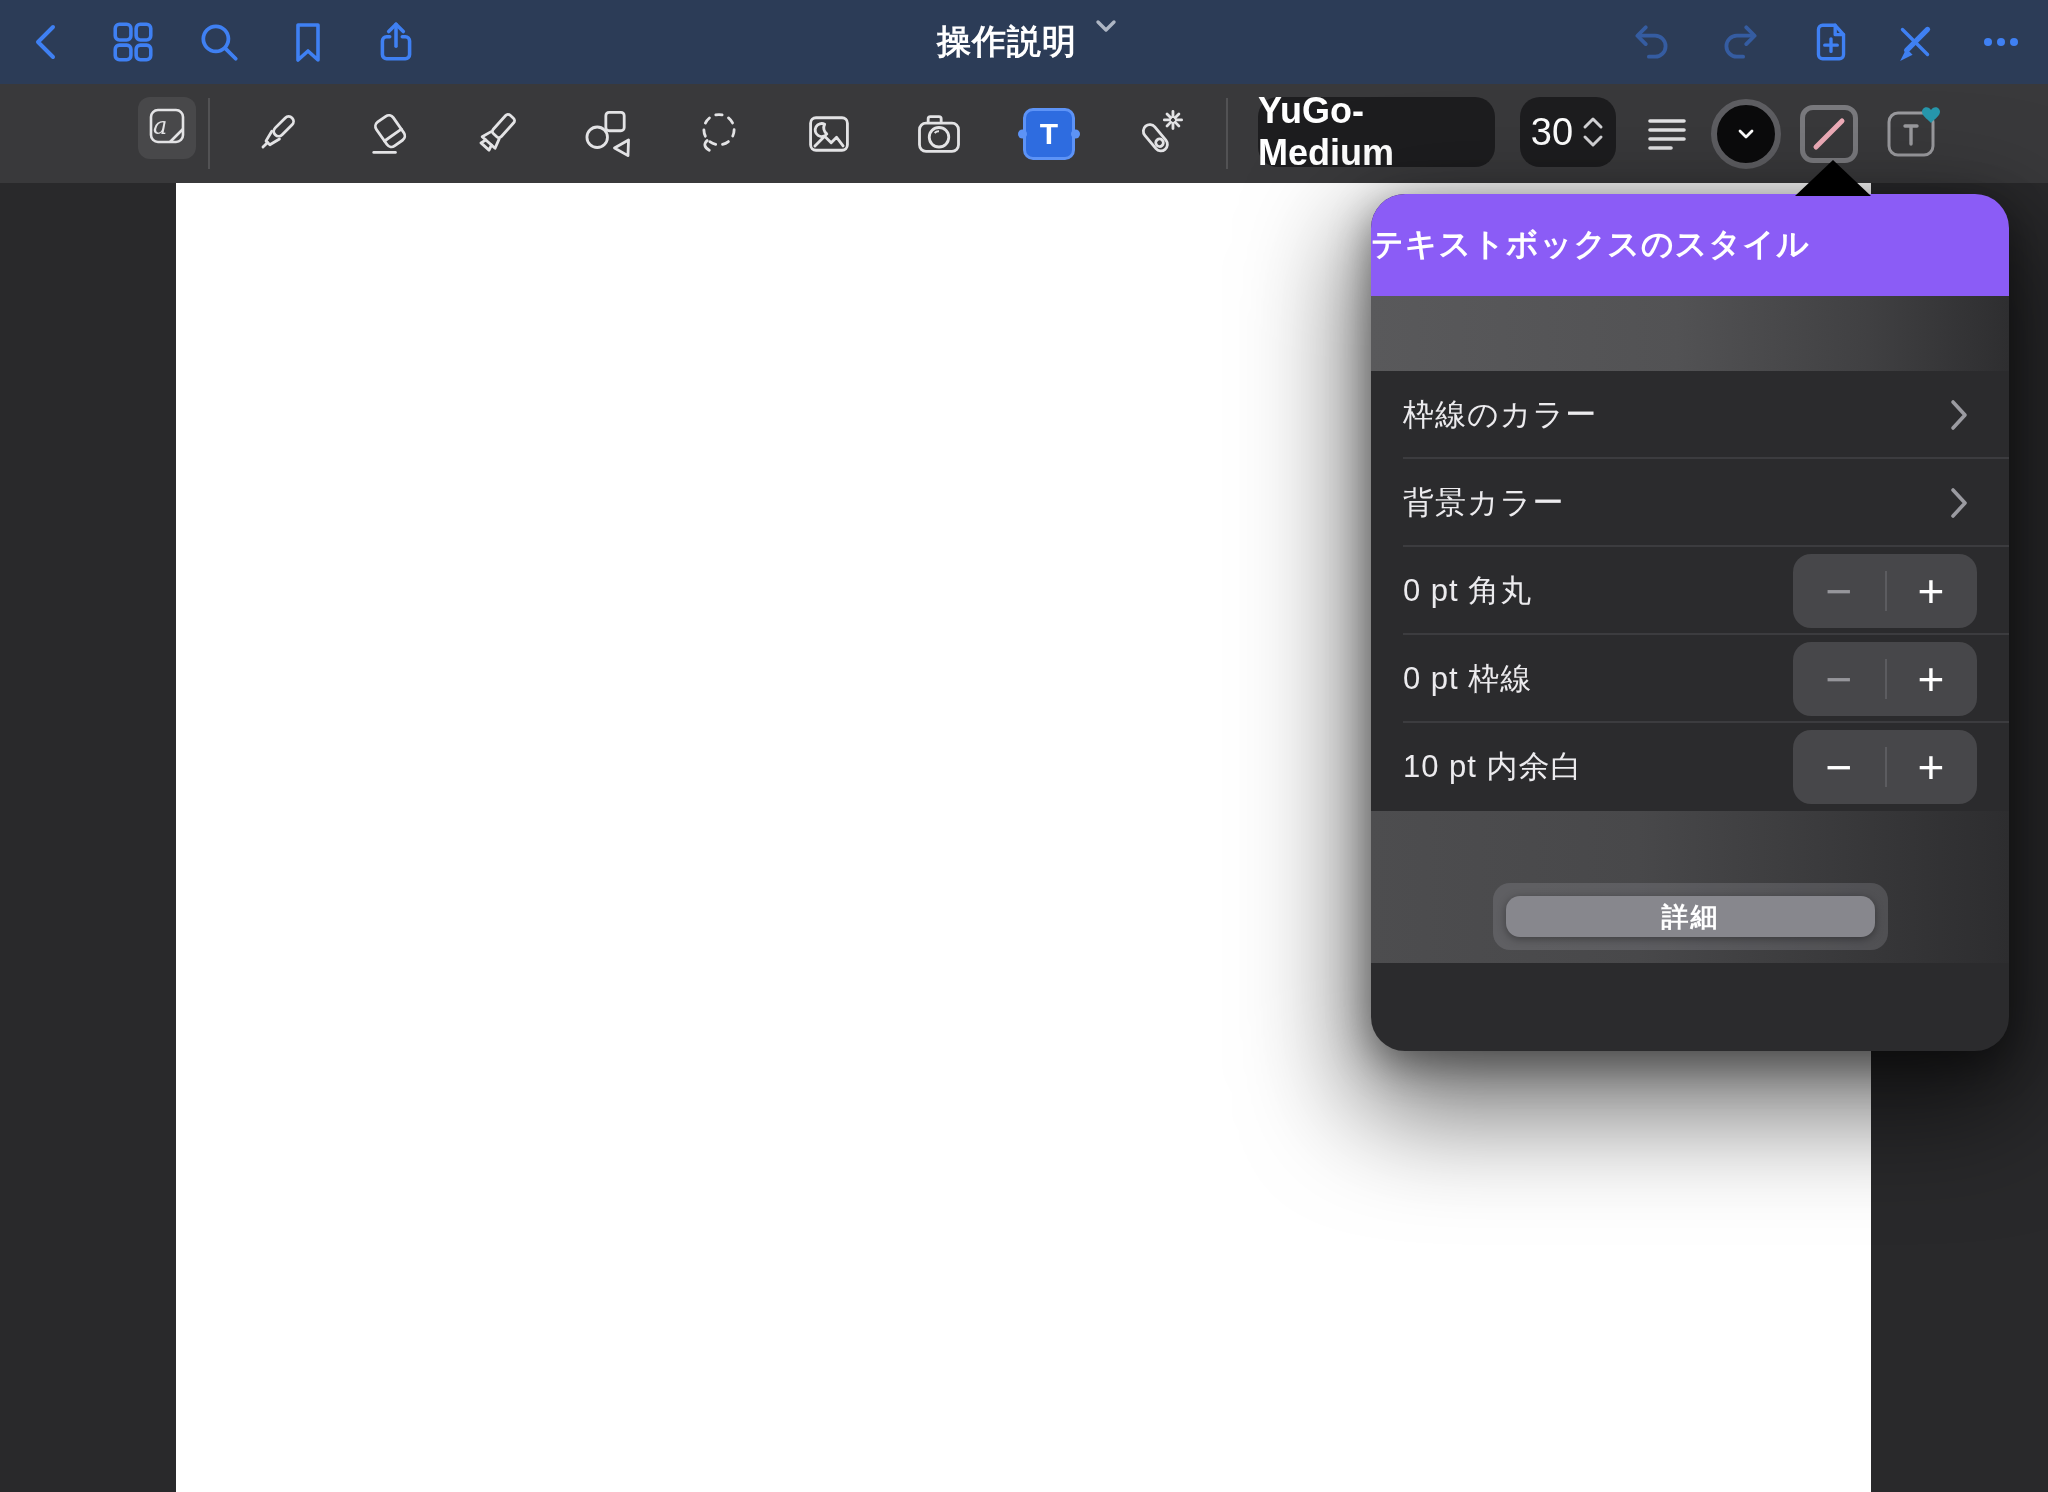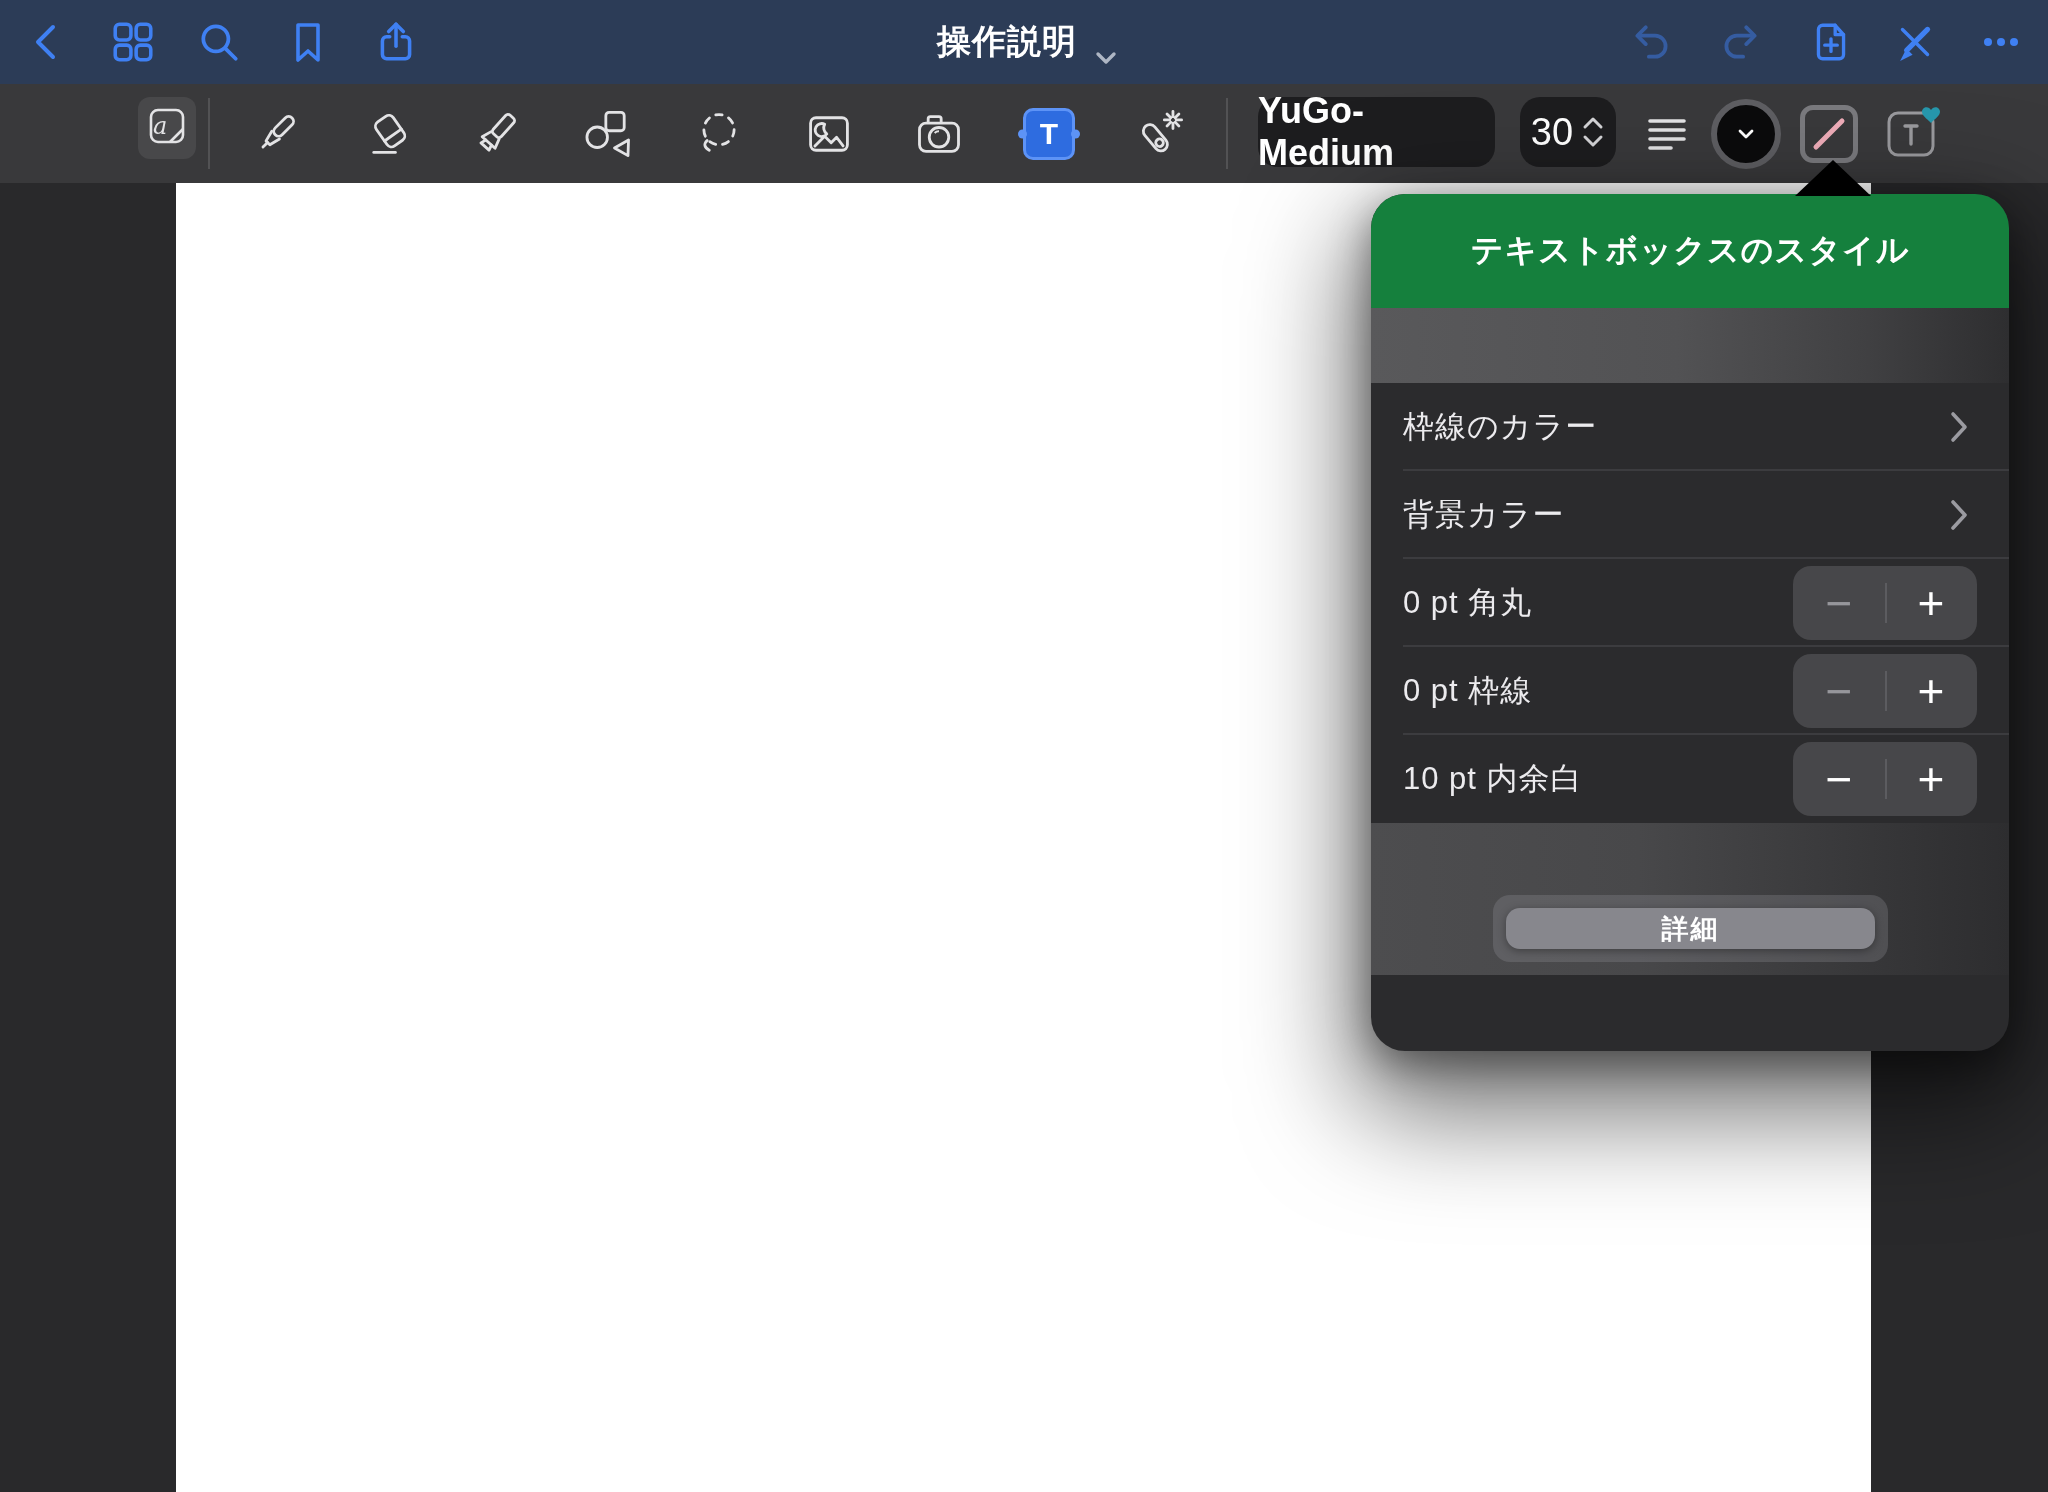--- a/index.html
+++ b/index.html
@@ -7,21 +7,21 @@
        font-family:"Liberation Sans","DejaVu Sans",sans-serif;
        -webkit-font-smoothing:antialiased;}
 
   
   .topbar{position:absolute;left:0;top:0;width:2048px;height:84px;background:#2c3c57;}
   .tb-icon{position:absolute;top:50%;transform:translate(-50%,-50%);color:#3f80f3;
            display:flex;align-items:center;justify-content:center;}
   .tb-icon svg{display:block;}
   .tb-icon.dim{opacity:.48;}
   .doc-title{position:absolute;left:1027px;top:50%;transform:translate(-50%,-50%);
-             display:flex;align-items:flex-end;gap:18px;cursor:default;}
+             display:flex;align-items:flex-start;gap:18px;cursor:default;}
   .doc-title .t{color:#fff;font-size:34px;font-weight:700;letter-spacing:1px;white-space:nowrap;}
   .doc-title svg{display:block;color:#aeb6c4;}
 
   
   .toolbar{position:absolute;left:0;top:84px;width:2048px;height:99px;background:#39393b;}
   .tool{position:absolute;top:50%;transform:translate(-50%,-50%);color:#e3e3e5;}
   .tool svg{display:block;}
   .vdiv{position:absolute;top:14px;height:71px;width:2px;background:#525254;}
   .panel-btn{position:absolute;left:138px;top:13px;width:58px;height:62px;background:#48484a;
              border-radius:12px;display:flex;align-items:center;justify-content:center;color:#e3e3e5;}
@@ -53,21 +53,21 @@
   .canvas{position:absolute;left:0;top:183px;width:2048px;height:1309px;background:#29292b;}
   .page{position:absolute;left:176px;top:0;width:1695px;height:1309px;background:#ffffff;}
 
   
   .pop-arrow{position:absolute;left:1795px;top:160px;width:0;height:0;z-index:6;
              border-left:38px solid transparent;border-right:38px solid transparent;
              border-bottom:36px solid #000;}
   .popover{position:absolute;left:1371px;top:194px;width:638px;height:857px;z-index:5;
            background:#2b2b2d;border-radius:34px;overflow:hidden;
            box-shadow:0 45px 110px 18px rgba(0,0,0,.55),0 12px 42px rgba(0,0,0,.42);}
-  .pop-header{height:114px;background:#15803d;display:flex;align-items:center;justify-content:center;}
+  .pop-header{height:102px;background:#8b5cf6;display:flex;align-items:center;justify-content:flex-start;}
   .pop-header .t{color:#fff;font-size:32px;font-weight:700;letter-spacing:1px;white-space:nowrap;}
   .pop-preview{height:75px;background:linear-gradient(90deg,#59595b 0%,#525254 48%,#404042 78%,#2e2e30 100%);}
   .rows{}
   .prow{height:88px;display:flex;align-items:center;padding:0 32px;position:relative;}
   .prow:not(.last)::after{content:"";position:absolute;left:32px;right:0;bottom:0;height:2px;background:#3c3c3f;}
   .prow .lbl{flex:1;color:#ecebee;font-size:31px;letter-spacing:1px;white-space:nowrap;}
   .chev{color:#9b9ba1;margin-right:8px;display:flex;}
   .stepper{width:184px;height:74px;background:#47474a;border-radius:18px;position:relative;
            display:flex;align-items:center;}
   .stepper .sep{position:absolute;left:50%;top:17px;bottom:17px;width:2px;background:#5c5c60;}

